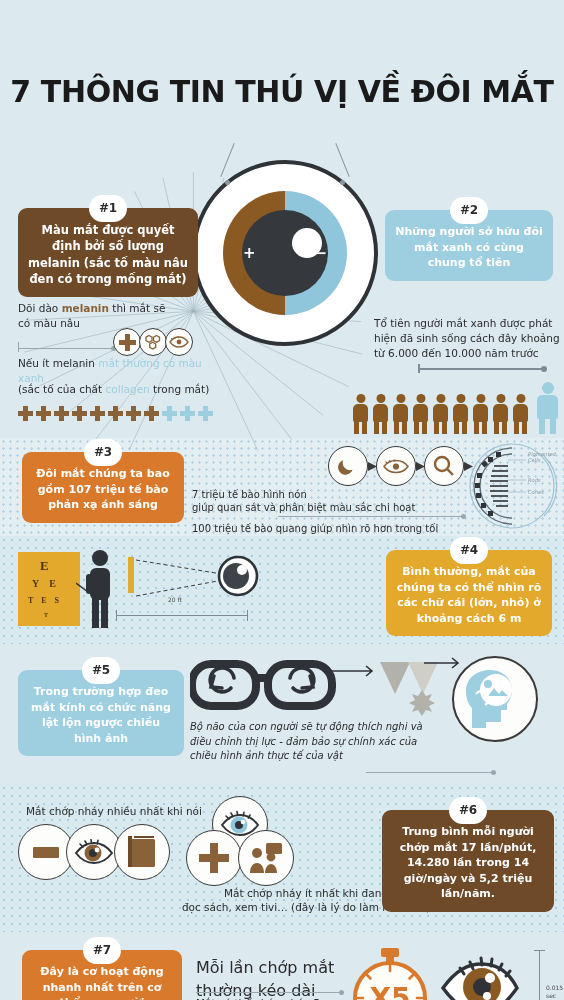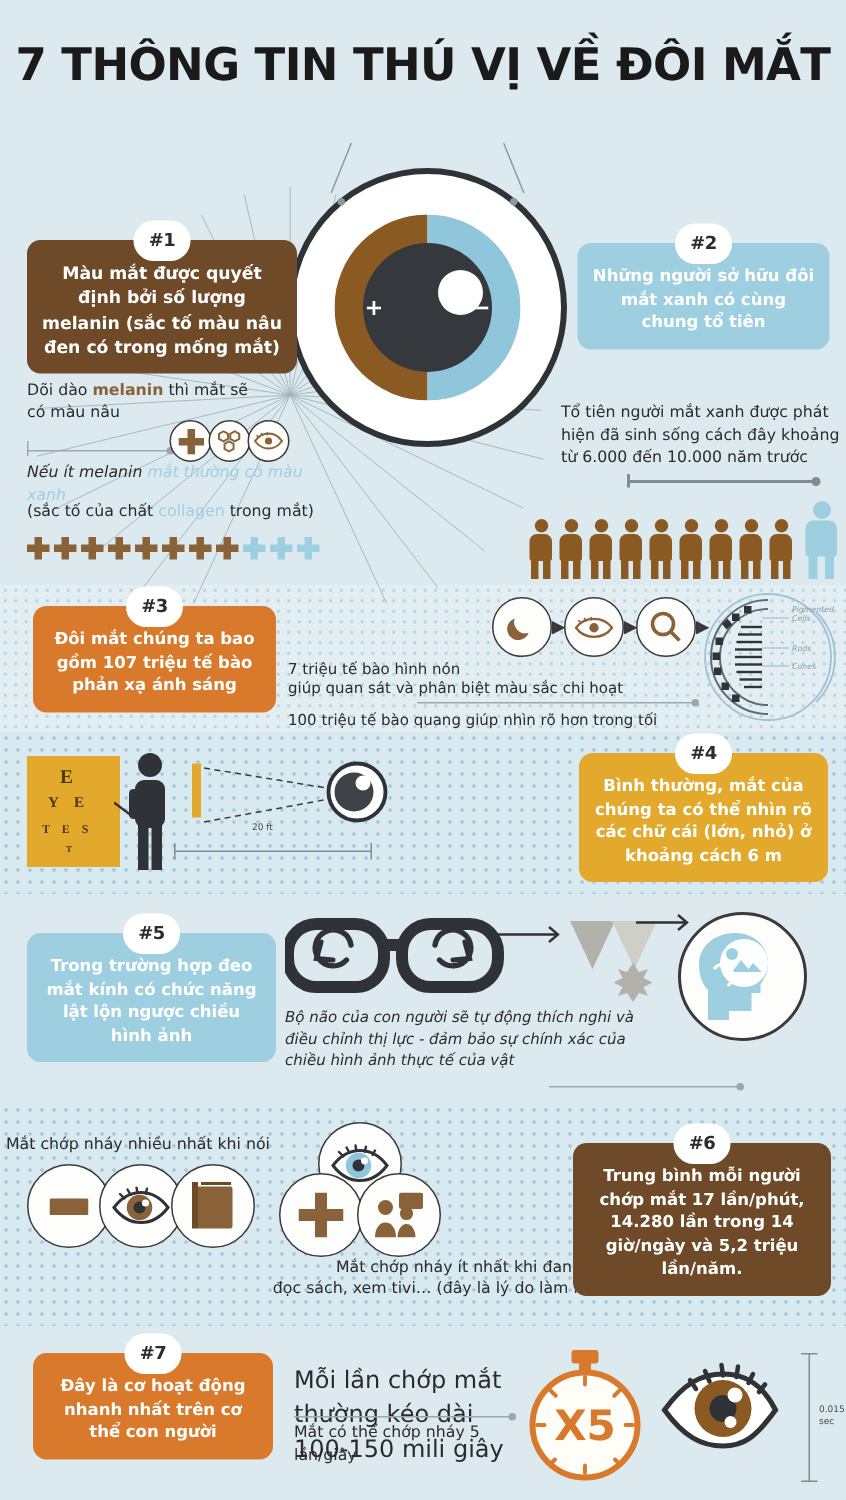--- a/index.html
+++ b/index.html
@@ -3,21 +3,21 @@
 <meta charset="utf-8">
 <style>
   * { box-sizing: border-box; margin: 0; padding: 0; }
   body {
     width: 564px; height: 1000px;
     font-family: "DejaVu Sans", "Liberation Sans", sans-serif;
     background: #dceaf0;
     overflow: hidden;
     position: relative;
   }
-  .page { position: relative; width: 564px; height: 794px; background: #dceaf0; }
+  .page { position: relative; width: 564px; height: 794px; background: #dceaf0; margin-top: 48px; }
 
   
   .band { position: absolute; left: 0; width: 564px; }
   .band-plain { background: #dceaf0; }
   .band-dots {
     background-color: #e3eef3;
     background-image: radial-gradient(#b9d4e0 1px, transparent 1.2px);
     background-size: 7px 7px;
   }
   .band-dots-blue {
@@ -213,21 +213,21 @@
     <span>Màu mắt được quyết định bởi số lượng melanin  (sắc tố màu nâu đen có trong mống mắt)</span>
   </div>
 
   <div class="txt" style="left:18px;top:253px;width:150px;font-size:10.5px;">
     <span>Dõi dào </span><span class="t-brown" style="font-weight:bold;">melanin</span><span> thì mắt sẽ có màu nâu</span>
   </div>
 
   <div class="hairline" style="left:18px;top:300px;width:98px;"></div>
   <div style="position:absolute;left:18px;top:294px;width:1.2px;height:10px;background:#9aa7b0;"></div>
 
-  <div class="txt" style="left:18px;top:308px;width:192px;font-size:10.5px;font-style:italic;">
+  <div class="txt" style="left:18px;top:308px;width:192px;font-size:10.5px;">
     <span>Nếu ít melanin </span><span class="t-blue">mắt thường có màu xanh</span>
   </div>
   <div class="txt" style="left:18px;top:334px;width:200px;font-size:10.5px;">
     <span>(sắc tố của chất </span><span class="t-blue">collagen</span><span> trong mắt)</span>
   </div>
 
   <div class="cicon" style="left:113px;top:280px;width:28px;height:28px;">
     <svg width="17" height="17" viewBox="0 0 17 17">
       <path d="M6 0h5v6h6v5h-6v6H6v-6H0V6h6z" fill="#8a6239"></path>
     </svg>
@@ -482,21 +482,21 @@
       <path d="M10 62V42c-4-4-6-10-6-17C4 13 14 4 28 4c13 0 22 9 22 20 0 6-2 10-5 14v6h-6v12H24v6H10z" fill="#9ecfe0"></path>
       <circle cx="34" cy="24" r="16" fill="#fff"></circle>
       <path d="M26 30l6-8 5 6 3-4 6 6z" fill="#9ecfe0"></path>
       <circle cx="26" cy="18" r="4" fill="#9ecfe0"></circle>
       <path d="M14 28c3-4 8-4 11 0s2 9-2 11" fill="none" stroke="#fff" stroke-width="2"></path>
     </svg>
   </div>
 
   <div class="hairline" style="left:366px;top:724px;width:130px;"></div>
 
-  <div class="txt" style="left:4px;top:756px;font-size:10.5px;">Mắt chớp nháy nhiều nhất khi nói</div>
+  <div class="txt" style="left:26px;top:756px;font-size:10.5px;">Mắt chớp nháy nhiều nhất khi nói</div>
 
   <div class="cicon" style="left:18px;top:776px;width:56px;height:56px;">
     <svg width="26" height="14" viewBox="0 0 26 14">
       <rect x="0" y="2" width="26" height="11" rx="1" fill="#8a6239"></rect>
     </svg>
   </div>
   <div class="cicon" style="left:66px;top:776px;width:56px;height:56px;">
     <svg width="40" height="26" viewBox="0 0 40 26">
       <path d="M2 14c6-8 12-10 18-10s12 2 18 10c-6 8-12 10-18 10S8 22 2 14z" fill="#fff" stroke="#2f3337" stroke-width="2"></path>
       <circle cx="19" cy="14" r="8.5" fill="#8a6239"></circle>

